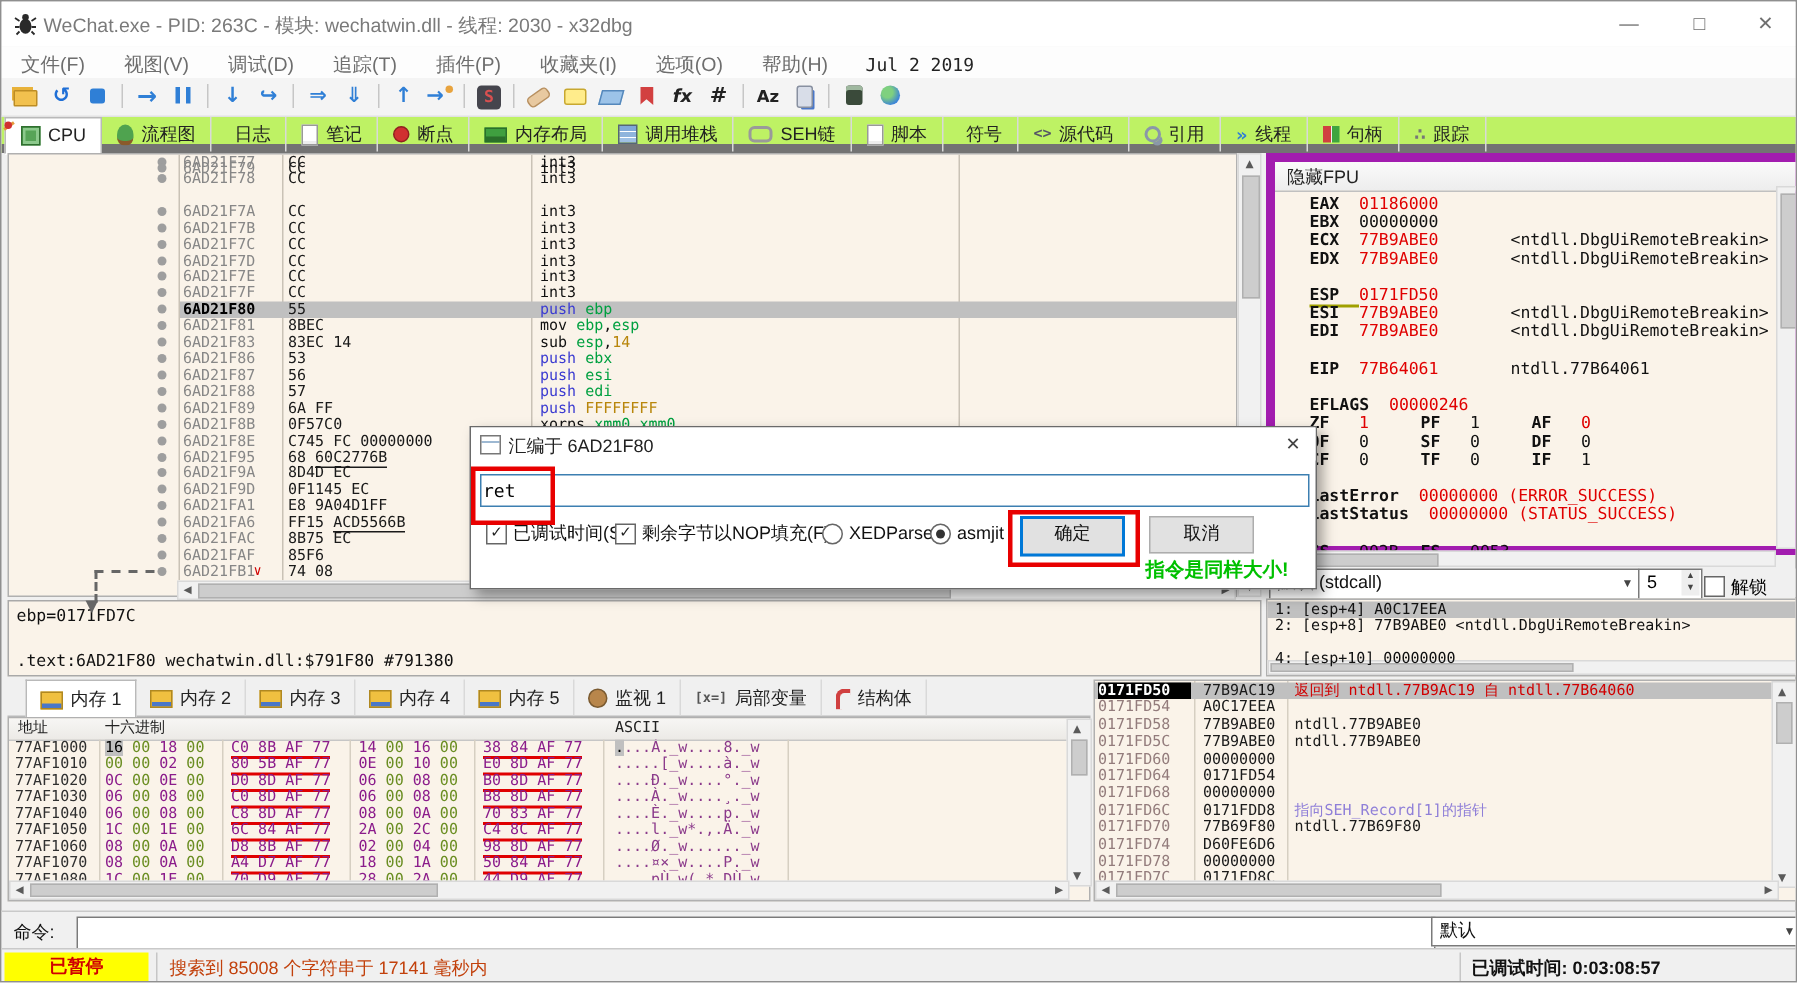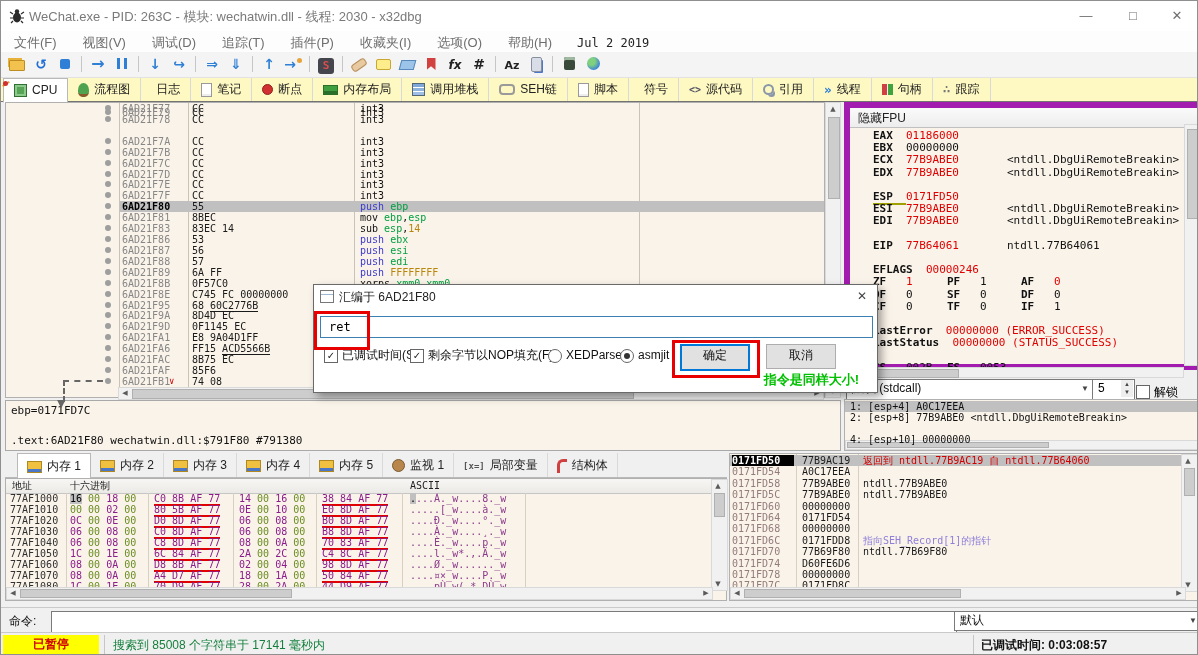--- a/index.html
+++ b/index.html
@@ -40,21 +40,21 @@
   .tb-labels i{width:13px;height:8px;background:#9cc3e8;border:1px solid #5588bb;margin-top:6px;transform:skewX(-15deg);}
   .tb-bookmarks i{width:9px;height:12px;background:#d24040;margin-top:4px;clip-path:polygon(0 0,100% 0,100% 100%,50% 68%,0 100%);}
   .tb-functions::before{content:"fx";font-style:italic;font-size:12px;color:#222;}
   .tb-compare::before{content:"#";color:#222;}
   .tb-case::before{content:"Az";font-size:11px;color:#222;}
   .tb-device i{width:9px;height:13px;background:#d8dde8;border:1px solid #8890a0;border-radius:2px;margin-top:3px;box-shadow:2px 2px 0 -1px #4a77c8;}
   .tb-calculator i{width:11px;height:13px;background:#3a4a3a;border-radius:2px;margin-top:3px;box-shadow:inset 0 3px 0 #9fb89f;}
   .tb-globe i{width:13px;height:13px;border-radius:50%;margin-top:3px;background:radial-gradient(circle at 35% 35%,#7fd07f 30%,#3d85d8 72%);}
 
   
-  .tabbar{left:0;top:77px;width:1198px;height:24px;background:#fef9c3;border-bottom:1px solid #737373;padding-left:2px;white-space:nowrap;}
+  .tabbar{left:0;top:77px;width:1198px;height:24px;background:#bef264;border-bottom:6px solid #737373;padding-left:2px;white-space:nowrap;}
   .vtab{display:inline-block;height:23px;padding:0 10px;font-size:12px;color:#222;line-height:23px;border-right:1px solid #d9d9d9;vertical-align:top;}
   .vtab.active{background:#ffffff;border:1px solid #b9b9b9;border-bottom:1px solid #fff;}
   .tc{display:inline-block;vertical-align:middle;margin-right:5px;}
   .tc-cpu{width:11px;height:11px;background:#57a457;border:1px solid #2f6f2f;box-shadow:inset 0 0 0 2px #8cc98c;}
   .tc-graph{width:11px;height:11px;border-radius:50% 50% 40% 40%;background:#4fa34f;border-bottom:3px solid #8a5a2a;}
   .tc-page{width:9px;height:12px;background:#fff;border:1px solid #999;box-shadow:inset 0 -2px 0 #eee;position:relative;}
   .tc-log::after{content:"";position:absolute;left:1px;top:5px;width:8px;height:2px;background:#e49a3a;transform:rotate(-35deg);}
   .tc-sym::after{content:"";position:absolute;left:2px;top:3px;width:5px;height:5px;border-radius:50%;background:#d03030;}
   .tc-bp{width:9px;height:9px;border-radius:50%;background:#d03030;border:1px solid #902020;}
   .tc-mem{width:13px;height:8px;background:#3f9f3f;border:1px solid #2a6f2a;box-shadow:inset 0 -3px 0 #2a6f2a;}
@@ -163,31 +163,31 @@
   .c-blk{color:#1a1a1a;}
   .c-vio{color:#8f7fd8;}
   .stline{position:absolute;top:0;bottom:12px;width:1px;background:#d6cfc2;}
 
   
   .cmdrow{left:0;top:606px;width:1198px;height:25px;background:#f0f0f0;border-top:1px solid #c9c9c9;}
   .cmdlabel{position:absolute;left:8px;top:5px;font-size:12px;color:#111;}
   .cmdinput{position:absolute;left:50px;top:3px;width:900px;height:18px;background:#fff;border:1px solid #7a7a7a;}
   .statusbar{left:0;top:631px;width:1198px;height:24px;background:#f0f0f0;border-top:1px solid #c9c9c9;font-size:12px;}
   .badge{position:absolute;left:2px;top:2px;width:96px;height:19px;background:#ffff00;color:#d00000;font-weight:bold;text-align:center;line-height:19px;}
-  .stmsg{position:absolute;left:112px;top:4px;color:#15803d;}
+  .stmsg{position:absolute;left:112px;top:4px;color:#c2410c;}
   .sttime{position:absolute;left:980px;top:4px;color:#111;font-weight:bold;}
   .stsep{position:absolute;top:2px;width:1px;height:19px;background:#c6c6c6;}
 
   
   .dialog{left:312px;top:283px;width:565px;height:109px;background:#ffffff;border:1px solid #6a6a6a;box-shadow:4px 4px 8px rgba(0,0,0,.35);z-index:50;}
   .dlg-title{position:absolute;left:0;top:0;width:563px;height:22px;background:#fff;}
   .dlg-ico{position:absolute;left:6px;top:5px;width:12px;height:11px;border:1px solid #777;background:linear-gradient(#fff 0 3px,#9db8d2 3px 4px,#fff 4px 11px);}
   .dlg-title-text{position:absolute;left:25px;top:4px;font-size:12px;color:#222;}
   .dlg-close{position:absolute;left:536px;top:2px;width:24px;height:19px;text-align:center;line-height:19px;color:#444;font-size:12px;}
-  .dlg-input{position:absolute;left:6px;top:31px;width:553px;height:22px;background:#fff;border:1px solid #3c7fb1;font-family:"DejaVu Sans Mono",monospace;font-size:12px;line-height:20px;padding-left:8px;color:#000;box-sizing:border-box;}
+  .dlg-input{position:absolute;left:6px;top:31px;width:553px;height:22px;background:#fff;border:1px solid #3c7fb1;font-family:"DejaVu Sans Mono",monospace;font-size:12px;line-height:20px;padding-left:1px;color:#000;box-sizing:border-box;}
   .dlg-cb{position:absolute;top:63px;font-size:12px;color:#111;line-height:15px;}
   .dlg-radio{position:absolute;top:63px;font-size:12px;color:#111;line-height:15px;}
   .rdo{display:inline-block;width:12px;height:12px;border:1px solid #666;border-radius:50%;background:#fff;vertical-align:middle;margin-right:4px;position:relative;}
   .rdo.on::after{content:"";position:absolute;left:3px;top:3px;width:6px;height:6px;border-radius:50%;background:#333;}
   .dlg-btn{position:absolute;top:59px;height:23px;background:#e1e1e1;border:1px solid #adadad;font-size:12px;text-align:center;line-height:21px;color:#111;}
   .dlg-btn.default{border:2px solid #0078d7;line-height:19px;}
   .redbox{position:absolute;border:3px solid #e80000;background:transparent;z-index:60;}
   .dlg-status{position:absolute;right:18px;top:86px;font-size:13px;font-weight:bold;color:#00c000;}
 </style>
 </head>

